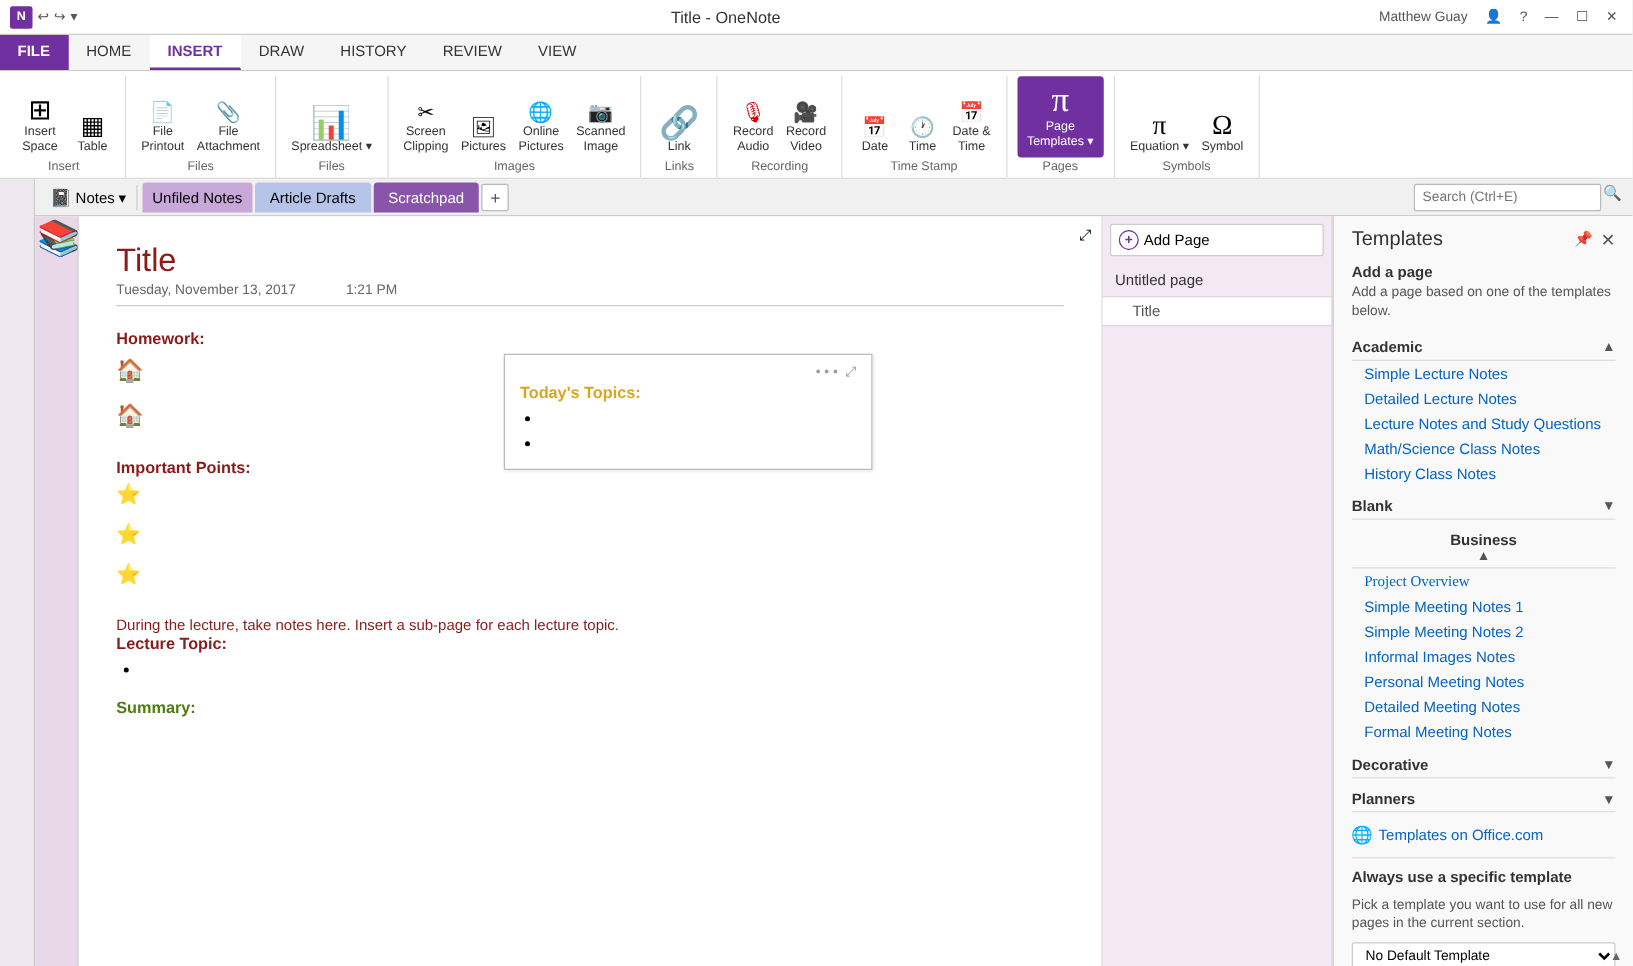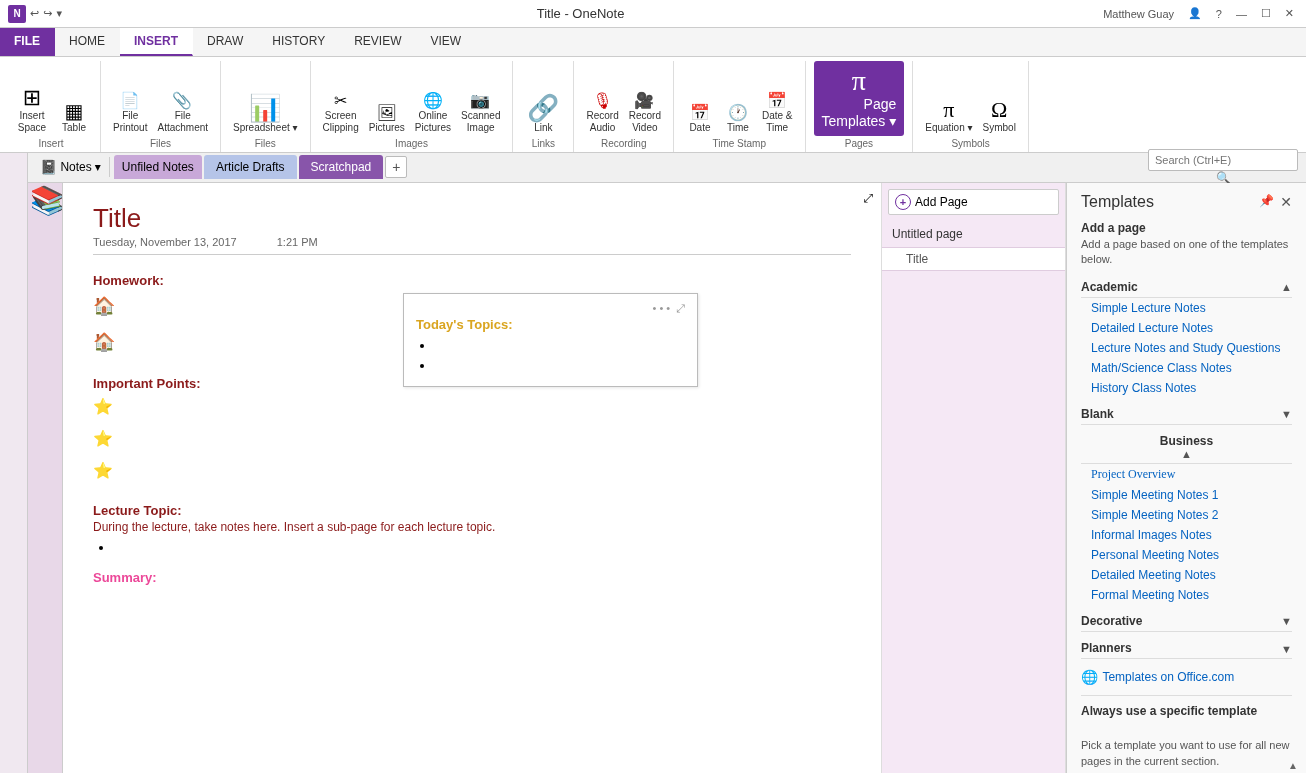--- a/index.html
+++ b/index.html
@@ -183,21 +183,21 @@
           <span class="label">Date &amp;<br>Time</span>
         </div>
       </div>
       <div class="ribbon-group-label">Time Stamp</div>
     </div>
 
     <div class="ribbon-group">
       <div class="ribbon-group-items">
         <div class="ribbon-btn large page-templates-btn" style="background:#7030a0; border-radius:3px; padding:6px 8px; min-height:60px; justify-content:center;">
           <span class="icon" style="color:white; font-size:28px; font-family: serif;">π</span>
-          <span class="label" style="color:white; font-size:14px;text-align:right;">Page<br>Templates ▾</span>
+          <span class="label" style="color:white; font-size:10px;">Page<br>Templates ▾</span>
         </div>
       </div>
       <div class="ribbon-group-label">Pages</div>
     </div>
 
     <div class="ribbon-group">
       <div class="ribbon-group-items">
         <div class="ribbon-btn">
           <span class="icon" style="font-size:22px; font-family:serif;">π</span>
           <span class="label">Equation ▾</span>
@@ -232,21 +232,21 @@
         <span>Unfiled Notes</span>
       </div>
       <div style="background:#b5c4e8; padding:5px 12px; font-size:12px; cursor:pointer; border-radius:3px 3px 0 0; margin-right:2px;">
         <span>Article Drafts</span>
       </div>
       <div style="background:#8855aa; color:white; padding:5px 12px; font-size:12px; cursor:pointer; border-radius:3px 3px 0 0; margin-right:2px;">
         <span>Scratchpad</span>
       </div>
       <div style="width:22px; height:22px; display:flex; align-items:center; justify-content:center; cursor:pointer; border:1px solid #bbb; background:white; border-radius:2px; font-size:14px; color:#555;">+</div>
 
-      <div style="margin-left:auto; display:flex; align-items:center; padding-right:8px;flex-direction:column;">
+      <div style="margin-left:auto; display:flex; padding-right:8px;">
         <input type="text" style="width: 150px; height: 22px; border: 1px solid rgb(187, 187, 187); border-radius: 2px; padding: 0px 6px; font-size: 11px;" placeholder="Search (Ctrl+E)">
         <span style="margin-left:2px; cursor:pointer;">🔍</span>
       </div>
     </div>
 
     <div style="display:flex; flex:1; overflow:hidden;">
 
       <div style="width:35px; background:#e8d8e8; border-right:1px solid #ccc; overflow:hidden; display:flex; align-items:flex-start; justify-content:center; padding-top:4px;">
         <div style="width:30px; font-size:28px; line-height:1;">📚</div>
       </div>
@@ -284,29 +284,29 @@
         <div style="margin-top:16px;">
           <div style="color:#8B1A1A; font-weight:bold; font-size:13px;">Important Points:</div>
           <div style="font-size:16px; line-height:2;">
             <div>⭐</div>
             <div>⭐</div>
             <div>⭐</div>
           </div>
         </div>
 
         <div style="margin-top:16px;">
+          <div style="font-size:12px; color:#8B1A1A; margin-top:2px;">During the lecture, take notes here.  Insert a sub-page for each lecture topic.</div>
           <div style="color:#8B1A1A; font-weight:bold; font-size:13px;">Lecture Topic:</div>
-          <div style="font-size:12px; color:#8B1A1A; margin-top:2px;">During the lecture, take notes here.  Insert a sub-page for each lecture topic.</div>
           <ul style="margin-left:20px; margin-top:6px;">
             <li></li>
           </ul>
         </div>
 
         <div style="margin-top:16px;">
-          <div style="color:#ec4899; font-weight:bold; font-size:13px;">Summary:</div>
+          <div style="color:#4d7c0f; font-weight:bold; font-size:13px;">Summary:</div>
         </div>
 
         <div style="position:absolute; top:8px; right:8px; cursor:pointer;">⤢</div>
       </div>
 
       <div style="width:185px; background:#f5e8f5; border-left:1px solid #ddd; border-right:1px solid #ddd; overflow-y:auto;">
         <div style="padding:6px;">
           <button style="display:flex; align-items:center; gap:4px; padding:4px 6px; background:white; border:1px solid #ccc; border-radius:2px; cursor:pointer; font-size:12px; width:100%;">
             <div style="width:16px; height:16px; border:1.5px solid #7030a0; border-radius:50%; display:flex; align-items:center; justify-content:center; color:#7030a0; font-size:11px; font-weight:bold; flex-shrink:0;">+</div>
             <span>Add Page</span>
@@ -385,21 +385,21 @@
             <span style="font-size:11px; color:#555;">▼</span>
           </div>
         </div>
 
         <div style="display:flex; align-items:center; gap:4px; margin:10px 0;">
           <span style="font-size:14px;">🌐</span>
           <span style="color:#0563C1; font-size:12px; cursor:pointer;">Templates on Office.com</span>
         </div>
 
         <div style="margin-top:10px; border-top:1px solid #ddd; padding-top:8px;">
-          <div style="font-size:12px; font-weight:bold; color:#333; margin-bottom:20px;">Always use a specific template</div>
+          <div style="font-size:12px; font-weight:bold; color:#333; margin-bottom:8px;">Always use a specific template</div>
           <div style="font-size:11px; color:#555; line-height:1.4; margin-bottom:6px;">Pick a template you want to use for all new pages in the current section.</div>
           <div style="display:flex; align-items:center; border:1px solid #ccc; border-radius:2px; background:white;">
             <select style="width:100%; padding:3px 6px; font-size:11px; border:none; background:transparent; cursor:pointer;">
               <option>No Default Template</option>
             </select>
           </div>
         </div>
 
         <div style="margin-top:12px; border-top:1px solid #ddd; padding-top:8px;">
           

